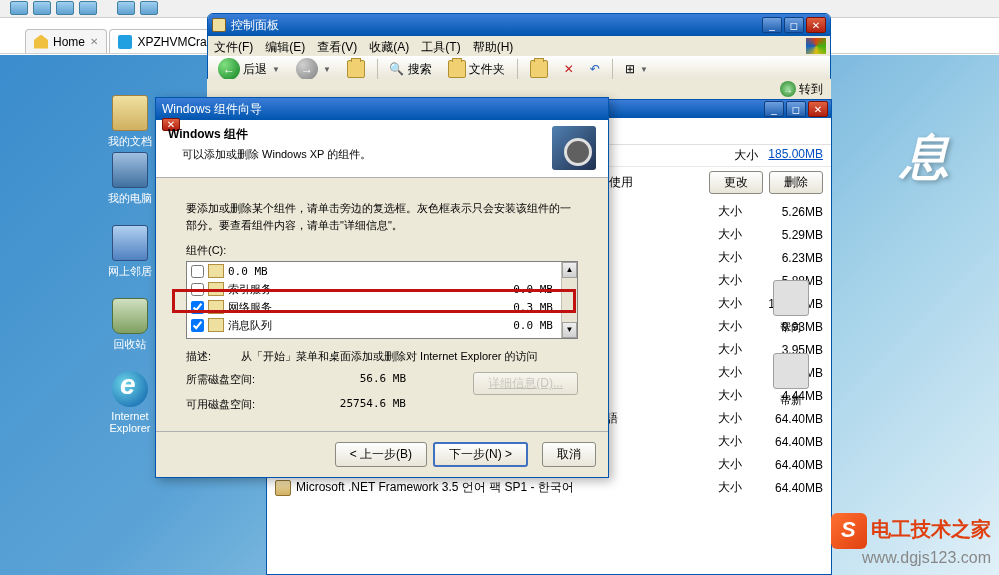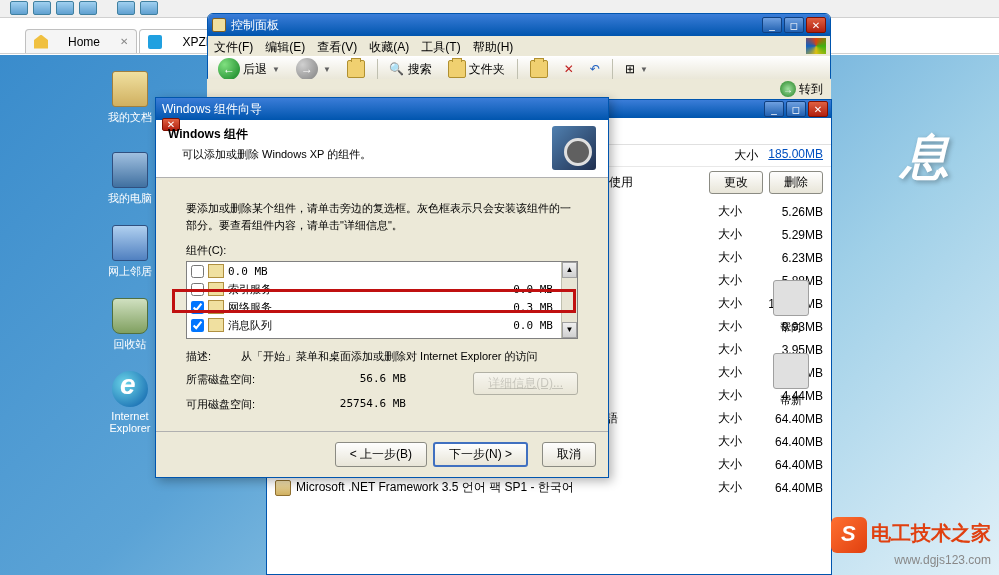--- a/index.html
+++ b/index.html
@@ -2,33 +2,33 @@
 <html><head>
 <meta charset="utf-8">
 <style>
 * { margin: 0; padding: 0; box-sizing: border-box; font-family: "Microsoft YaHei", "SimSun", Arial, sans-serif; }
 body { width: 999px; height: 575px; background: #fff; overflow: hidden; position: relative; font-size: 12px; }
 
 .vm-toolbar { height: 18px; background: #f0f0f0; border-bottom: 1px solid #d0d0d0; display: flex; gap: 5px; padding: 1px 10px; }
 .vm-toolbar .tb-icon { width: 18px; height: 14px; background: linear-gradient(#a0d0f0,#60a0d0); border: 1px solid #4080a0; border-radius: 2px; }
 
 .tab-bar { height: 36px; background: #fff; border-bottom: 1px solid #d0d0d0; display: flex; align-items: flex-end; padding-left: 25px; gap: 2px; }
-.tab { height: 24px; background: #f5f5f5; border: 1px solid #c0c0c0; border-bottom: none; border-radius: 4px 4px 0 0; padding: 4px 8px; display: flex; align-items: center; gap: 20px; font-size: 12px; }
+.tab { height: 24px; background: #f5f5f5; border: 1px solid #c0c0c0; border-bottom: none; border-radius: 4px 4px 0 0; padding: 4px 8px; display: flex; align-items: center; gap: 5px; font-size: 12px; }
 .tab.active { background: #fff; }
 .tab .home-ico { width: 14px; height: 14px; background: #f0c040; clip-path: polygon(50% 0, 100% 40%, 100% 100%, 0 100%, 0 40%); }
 .tab .vm-ico { width: 14px; height: 14px; background: #20a0e0; border-radius: 2px; }
 .tab .close { font-size: 10px; color: #888; }
 
 .desktop { position: absolute; left: 0; top: 55px; width: 999px; height: 520px; background: linear-gradient(135deg, #3a8ccc 0%, #5ba3d6 40%, #a0d0e8 70%, #e0f0f8 100%); }
 .desktop::before { content: ""; position: absolute; right: 60px; top: 75px; font-size: 40px; font-weight: bold; color: #fff; }
 .brush { position: absolute; right: 50px; top: 70px; font-size: 48px; color: #fff; font-weight: 900; font-style: italic; text-shadow: 2px 2px 5px rgba(0,0,0,.3);}
 
 .dt-icon { position: absolute; width: 60px; text-align: center; color: #fff; font-size: 11px; }
 .dt-icon .ico { width: 36px; height: 36px; margin: 0 auto 3px; border-radius: 3px; }
-.dt-icon.docs { left: 100px; top: 16px; }
+.dt-icon.docs { left: 100px; top: 40px; }
 .dt-icon.docs .ico { background: linear-gradient(#f0e0a0,#d0b060); border: 1px solid #a08040; }
 .dt-icon.pc { left: 100px; top: 97px; }
 .dt-icon.pc .ico { background: linear-gradient(#a0c0e0,#4070a0); border: 1px solid #305080; }
 .dt-icon.net { left: 100px; top: 170px; }
 .dt-icon.net .ico { background: linear-gradient(#b0d0f0,#5080c0); border: 1px solid #305080; }
 .dt-icon.bin { left: 100px; top: 243px; }
 .dt-icon.bin .ico { background: linear-gradient(#d0e0c0,#80a060); border: 1px solid #507040; border-radius: 4px 4px 8px 8px; }
 .dt-icon.ie { left: 100px; top: 316px; }
 .dt-icon.ie .ico { width: 36px; height: 36px; border-radius: 50%; background: radial-gradient(circle at 35% 35%, #6bd4e8, #0a5ba8); position: relative; }
 .dt-icon.ie .ico::after { content: "e"; position: absolute; color: #fff; font-size: 28px; font-weight: bold; font-style: italic; left: 8px; top: -2px; }
@@ -111,21 +111,21 @@
 .desc-row { margin-top: 10px; display: flex; gap: 30px; }
 .disk-rows { margin-top: 8px; }
 .disk-rows .dr { display: flex; margin-bottom: 2px; }
 .disk-rows .dr .k { width: 100px; }
 .disk-rows .dr .v { width: 120px; font-family: monospace; text-align: right; }
 .detail-btn { margin-left: auto; text-decoration: underline; }
 
 .wiz-footer { position: absolute; bottom: 0; width: 100%; padding: 10px 12px; display: flex; justify-content: flex-end; gap: 6px; border-top: 1px solid #b0b0b0; }
 
 .watermark { position: absolute; right: 8px; bottom: 8px; font-size: 20px; color: #e04010; font-weight: bold; z-index: 200; text-align: right; }
-.watermark .sub { font-size: 12px; color: #888; font-weight: normal; }
+.watermark .sub { font-size: 16px; color: #888; font-weight: normal; }
 .watermark .logo { display: inline-block; width: 36px; height: 36px; background: linear-gradient(135deg, #ff7030, #e04010); border-radius: 6px; vertical-align: middle; margin-right: 4px; position: relative; }
 .watermark .logo::after { content: "S"; color: #fff; position: absolute; left: 10px; top: 4px; font-size: 22px; font-style: italic; }
 </style>
 </head>
 <body>
 
 <div class="vm-toolbar">
   <div class="tb-icon"></div>
   <div class="tb-icon"></div>
   <div class="tb-icon"></div>

